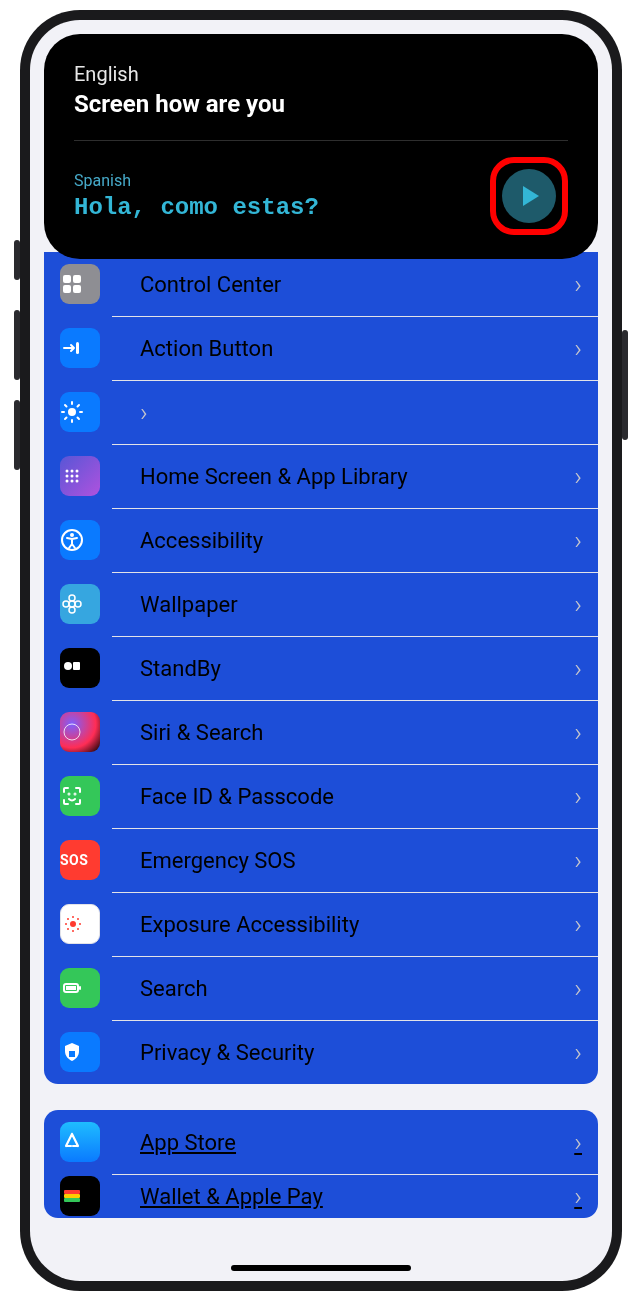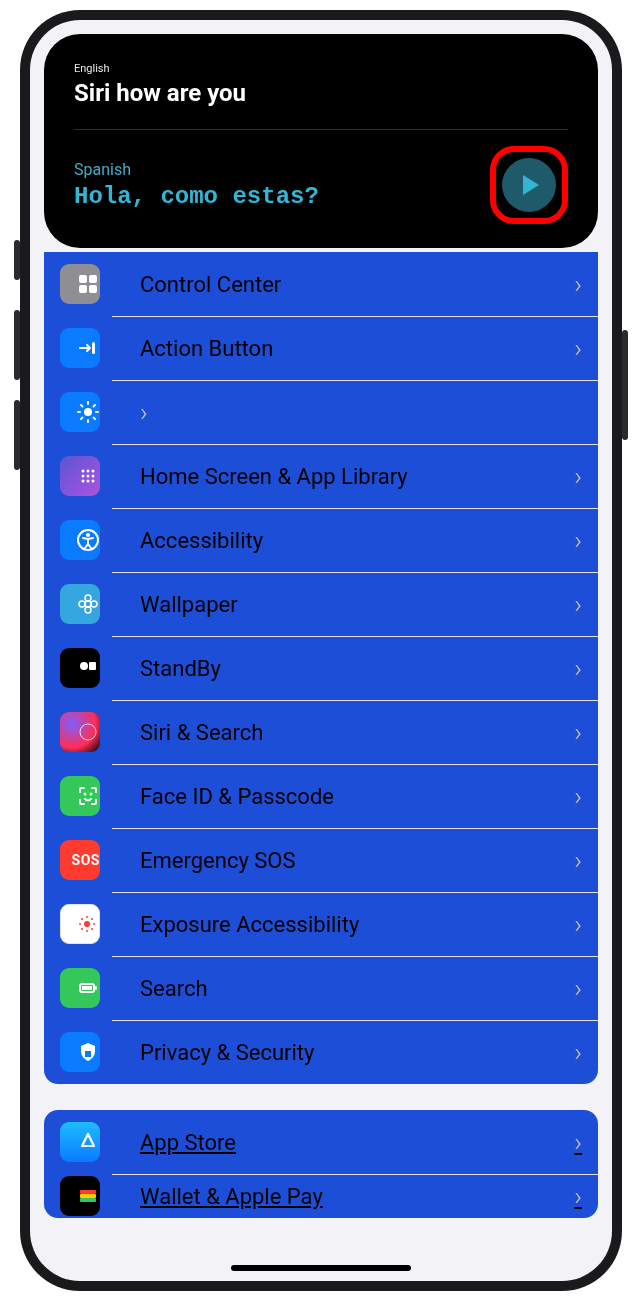--- a/index.html
+++ b/index.html
@@ -41,21 +41,21 @@
     position: absolute;
     top: 14px;
     left: 14px;
     right: 14px;
     background: #000;
     border-radius: 36px;
     padding: 28px 30px 24px 30px;
     color: #fff;
     z-index: 10;
   }
-  .siri-source-lang { font-size: 11px; color:#e8e8e8; font-weight:400; margin-bottom:4px; }
+  .siri-source-lang { font-size: 20px; color:#e8e8e8; font-weight:400; margin-bottom:4px; }
   .siri-source-text { font-size: 24px; font-weight:700; color:#fff; }
   .siri-divider { height:1px; background: rgba(255,255,255,0.18); margin: 22px 0 16px 0; }
   .siri-target-row { display:flex; align-items:center; }
   .siri-target-block { flex:1; }
   .siri-target-lang { font-size:16px; color:#46a9c8; font-weight:400; margin-bottom:4px; }
   .siri-target-text { font-size:24px; font-weight:700; color:#33b6d6;font-family:Liberation Mono, monospace; }
   .play-hl {
     border: 6px solid #ff0000;
     border-radius: 24px;
     padding: 6px;
@@ -105,21 +105,21 @@
     position:absolute;
     top:0; left:68px; right:0;
     height:1px;
     background:#e3e3e8;
   }
   .row .icon-box {
     width:40px; height:40px;
     border-radius:9px;
     flex-shrink:0;
     margin-right:16px;
-    display:flex; align-items:center; justify-content:flex-end;
+    display:flex; align-items:center; justify-content:flex-start;
     color:#fff;
     font-size:20px;
   }
   .row .label {
     flex:1;
     font-size:22px;
     color:#000;
     font-weight:400;
   }
   .row .chev {
@@ -166,21 +166,21 @@
 <div class="side-btn left1"></div>
 <div class="side-btn left2"></div>
 <div class="side-btn left3"></div>
 <div class="side-btn right1"></div>
 
 <div class="phone-frame">
   <div class="phone-screen">
 
     <div class="siri-card">
       <div class="siri-source-lang">English</div>
-      <div class="siri-source-text">Siri how are you</div>
+      <div class="siri-source-text">Screen how are you</div>
       <div class="siri-divider"></div>
       <div class="siri-target-row">
         <div class="siri-target-block">
           <div class="siri-target-lang">Spanish</div>
           <div class="siri-target-text">Hola, como estas?</div>
         </div>
         <div class="play-hl">
           <div class="play-button">
             <div class="play-triangle"></div>
           </div>

